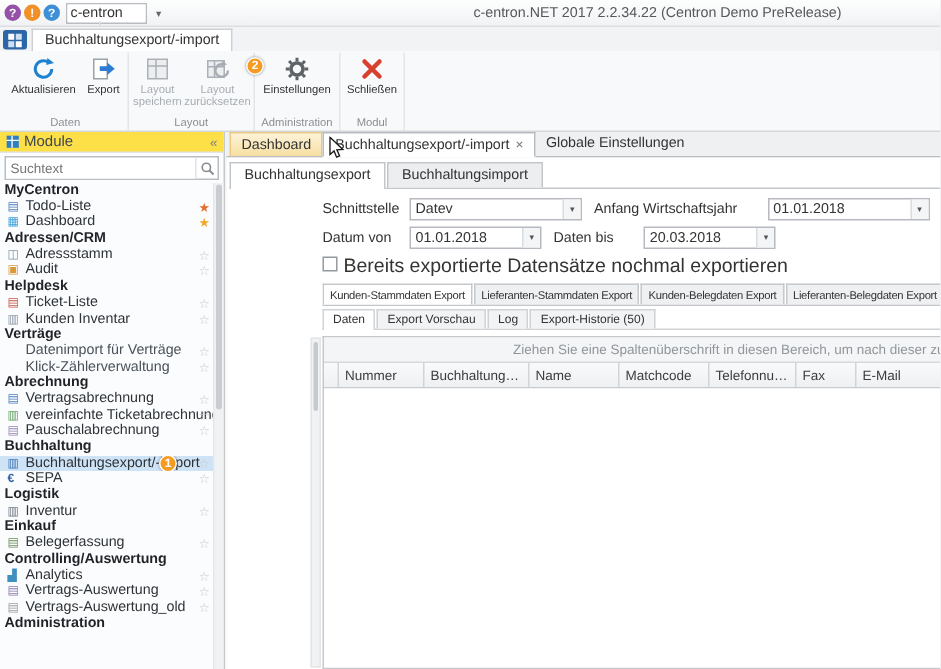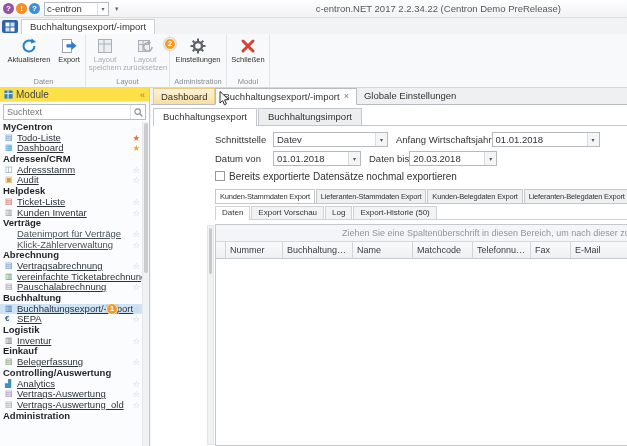--- a/index.html
+++ b/index.html
@@ -9,21 +9,21 @@
     background:#f2f3f5; font-family:"Liberation Sans",sans-serif;
     font-size:10px; color:#222;
   }
   
   .titlebar{position:absolute;left:0;top:0;right:0;height:18px;
     background:linear-gradient(#fefefe,#f1f2f4);border-bottom:1px solid #dcdee1;
     display:flex;align-items:center;padding-left:3px;gap:2px;}
   .qat-icon{width:11px;height:11px;border-radius:50%;color:#fff;font-size:8px;
     line-height:11px;text-align:center;font-weight:bold;flex:0 0 auto;}
   .qat-purple{background:#9550a8;} .qat-orange{background:#f09026;} .qat-blue{background:#3f8fd6;}
-  .qat-combo{display:flex;align-items:center;height:14px;background:#fff;border:1px solid #b9bdc2;margin-left:2px;}
+  .qat-combo{display:flex;align-items:center;height:14px;background:#fff;border:1px solid #b9bdc2;margin-left:2px;flex-direction:column;}
   .qat-combo input{border:0;outline:0;width:52px;height:12px;font-size:9.5px;
     font-family:"Liberation Sans",sans-serif;padding:0 2px;color:#333;}
   .qat-drop{width:11px;height:12px;border-left:1px solid #dcdfe2;color:#666;font-size:6px;
     line-height:12px;text-align:center;}
   .qat-drop::before{content:"▾";}
   .qat-more{color:#666;font-size:7px;padding:0 4px;}
   .qat-more::before{content:"▾";}
   .window-title{position:absolute;right:66px;top:3px;font-size:9.5px;color:#55585c;white-space:nowrap;}
   
   .ribbon-tabs{position:absolute;left:0;top:18px;right:0;height:16px;background:#f2f3f5;
@@ -50,21 +50,21 @@
   .sb-collapse{color:#7b8087;font-size:9px;}
   .sb-search{margin:2px 3px;height:16px;display:flex;align-items:center;border:1px solid #b9bdc2;background:#fff;}
   .sb-search input{flex:1;border:0;outline:0;height:13px;font-size:9px;padding:0 3px;
     font-family:"Liberation Sans",sans-serif;color:#888;min-width:0;}
   .sb-search .mag{width:15px;height:14px;border-left:1px solid #e2e4e7;display:flex;align-items:center;justify-content:center;}
   .tree{position:absolute;top:34px;left:0;right:7px;bottom:0;overflow:hidden;font-size:9.5px;}
   .sb-scroll{position:absolute;top:34px;right:0;width:7px;bottom:0;background:#f1f2f4;border-left:1px solid #e5e7ea;}
   .sb-thumb{position:absolute;top:1px;left:1px;width:4px;height:150px;background:#c9ccd0;border-radius:2px;}
   .tgroup{height:10.7px;line-height:10.7px;font-weight:bold;color:#1f2328;padding-left:3px;white-space:nowrap;overflow:hidden;}
   .titem{position:relative;height:10.7px;line-height:10.7px;padding:0 13px 0 17px;color:#2e3338;
-    white-space:nowrap;overflow:hidden;text-decoration:underline;}
+    white-space:nowrap;overflow:hidden;}
   .titem.noicon{color:#49525a;}
   .titem.selected{background:#cfe3f6;}
   .titem .ic{position:absolute;left:5px;top:0;width:10px;font-size:8px;line-height:10.7px;}
   .titem .star{position:absolute;right:2px;top:0;font-size:8.5px;line-height:10.7px;color:#c6cbd1;}
   .star::before{content:"☆";}
   .star.fav1::before,.star.fav2::before{content:"★";}
   .star.fav1{color:#e2702d;} .star.fav2{color:#f0a72c;}
   .ic-todo::before{content:"▤";color:#4f7fbe;} .ic-dash::before{content:"▦";color:#3fa0d8;}
   .ic-addr::before{content:"◫";color:#7d93ad;} .ic-audit::before{content:"▣";color:#d9993b;}
   .ic-ticket::before{content:"▤";color:#c9574a;} .ic-inv::before{content:"▥";color:#8a97a4;}
@@ -94,30 +94,30 @@
   .page{position:absolute;left:0;top:17px;right:0;bottom:0;background:#fff;}
   .module-tabs{position:absolute;left:2px;top:2px;right:0;height:19px;display:flex;align-items:flex-end;
     border-bottom:1px solid #c3c7cb;}
   .mtab{height:17px;line-height:16px;padding:0 9px;font-size:9.5px;color:#333;background:#eceef0;
     border:1px solid #c3c7cb;border-bottom:0;margin-right:1px;white-space:nowrap;}
   .mtab.active{background:#fff;height:18px;margin-bottom:-1px;}
   .tab-page{position:absolute;left:0;top:23px;right:0;bottom:0;background:#fff;
     padding-left:64px;display:flex;flex-direction:column;}
   
   .form-row{display:flex;align-items:center;height:16px;margin-top:3px;font-size:9.5px;color:#333;flex:0 0 auto;}
-  .flabel{margin-right:0;white-space:nowrap;}
+  .flabel{margin-right:20px;white-space:nowrap;}
   .flabel.w58{width:58px;margin-right:0;}
   .editor{display:flex;align-items:center;height:15px;background:#fff;border:1px solid #b6bac0;flex:0 0 auto;}
   .editor .val{padding:0 3px;font-size:9.5px;flex:1;white-space:nowrap;overflow:hidden;}
   .editor .drop{width:12px;height:100%;border-left:1px solid #dadde0;background:#f4f5f6;
     color:#555;font-size:6px;display:flex;align-items:center;justify-content:center;}
   .editor .drop::before{content:"▾";}
   .e115{width:115px;} .e108{width:108px;} .e88{width:88px;}
   .gap8{width:8px;flex:0 0 auto;}
-  .chk-row{display:flex;align-items:center;height:14px;margin-top:3px;font-size:10px;color:#333;flex:0 0 auto;}
+  .chk-row{display:flex;align-items:center;height:14px;margin-top:3px;font-size:13px;color:#333;flex:0 0 auto;}
   .chkbox{width:10px;height:10px;border:1px solid #949aa0;background:#fff;margin-right:4px;flex:0 0 auto;}
   
   .export-tabs{display:flex;align-items:flex-end;height:16px;margin-top:5px;border-bottom:1px solid #c3c7cb;
     flex:0 0 auto;white-space:nowrap;overflow:hidden;letter-spacing:-0.2px;}
   .etab{height:14px;line-height:13px;padding:0 4px;font-size:7.5px;color:#333;background:#eef0f2;
     border:1px solid #c6c9cc;border-bottom:0;margin-right:1px;}
   .etab.active{background:#fff;height:15px;margin-bottom:-1px;}
   .view-tabs{display:flex;align-items:flex-end;height:15px;margin-top:1px;border-bottom:1px solid #d0d3d6;flex:0 0 auto;}
   .vtab{height:13px;line-height:12px;padding:0 6px;font-size:8px;color:#333;margin-right:1px;
     background:#f2f3f5;border:1px solid #d0d3d6;border-bottom:0;}

